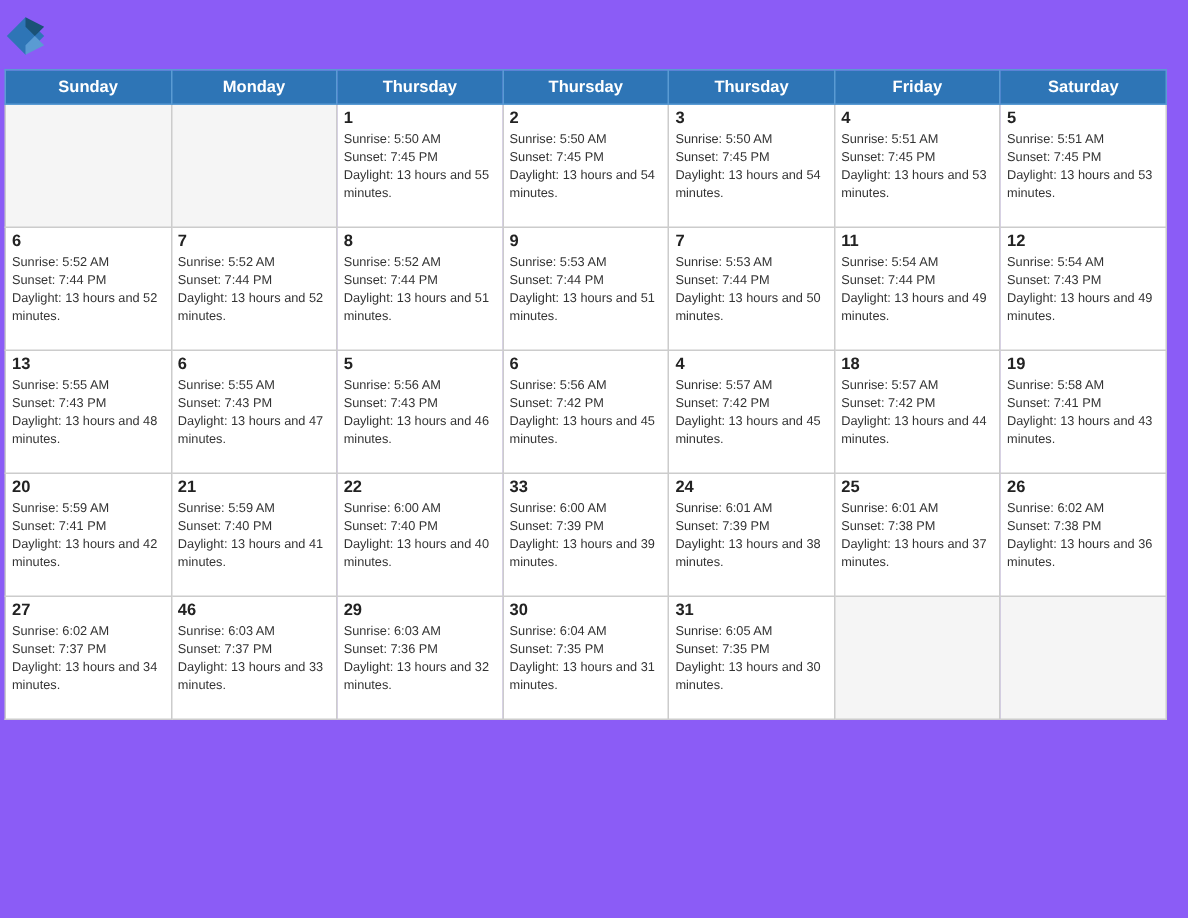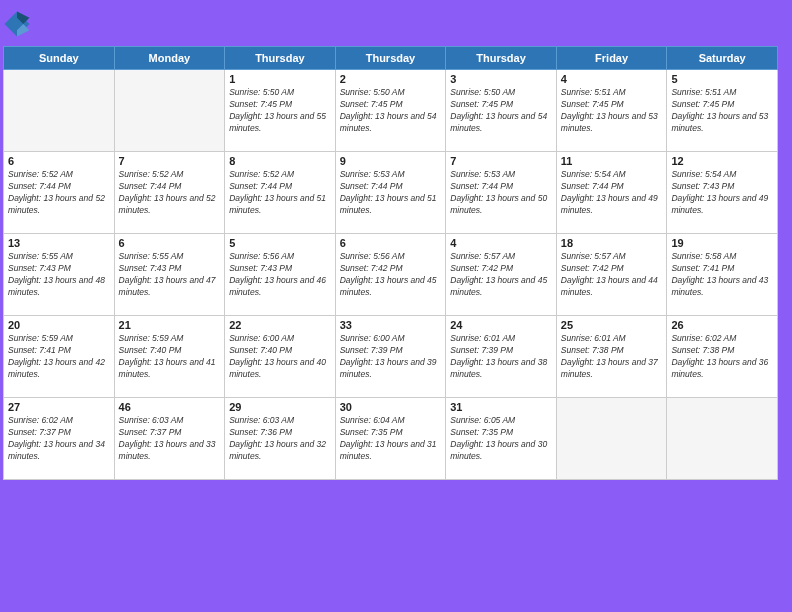--- a/index.html
+++ b/index.html
@@ -85,21 +85,20 @@
       font-size: 11px;
       font-weight: bold;
       color: #222;
       display: block;
       margin-bottom: 2px;
     }
     .day-info {
       font-size: 8.5px;
       color: #333;
       line-height: 1.4;
-      font-style: italic;
     }
   </style>
 </head>
 <body>
 
 <div class="page">
   <div class="header">
     <div class="logo">
       <svg class="logo-icon" viewBox="0 0 36 36">
         <polygon points="18,2 34,18 18,34 2,18" fill="#2e75b6"></polygon>

